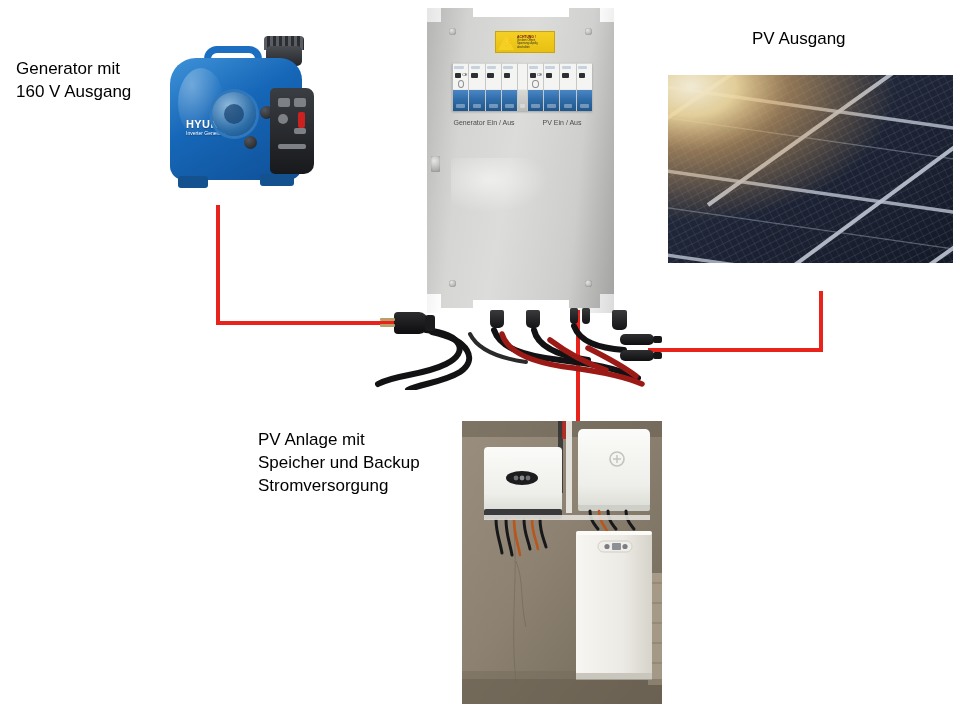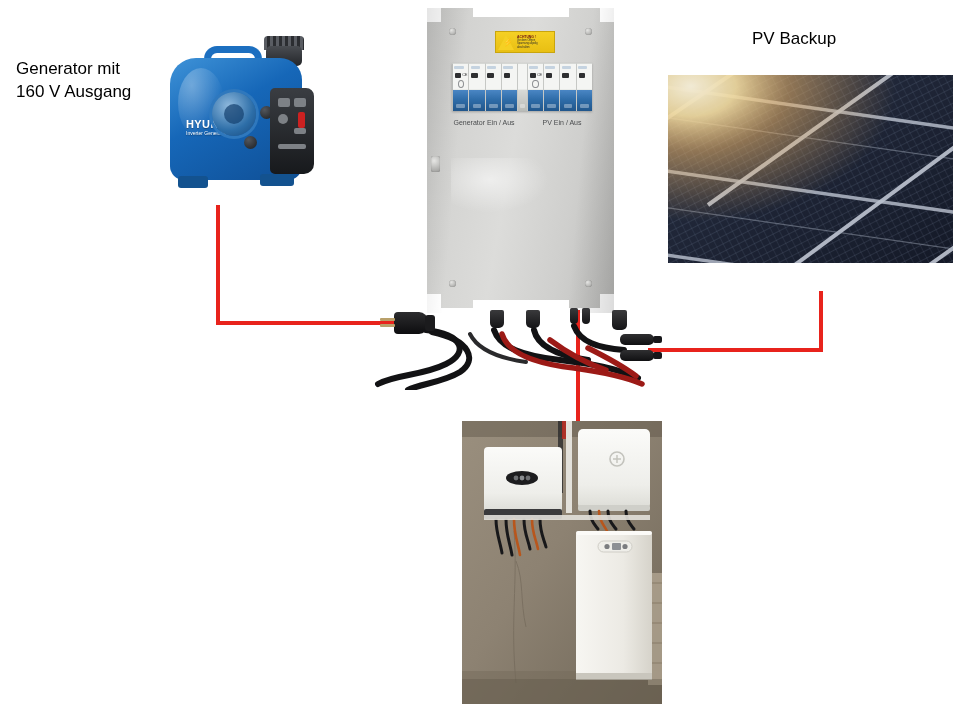--- a/index.html
+++ b/index.html
@@ -532,15 +532,18 @@
         <circle cx="163" cy="125.5" r="2.6" fill="#7b7d80"></circle>
         <rect x="114" y="252" width="76" height="7" fill="#c9c6bd"></rect>
       </g>
 
       <rect x="0" y="258" width="200" height="25" fill="#5d5445" opacity=".35"></rect>
     </svg>
   </div>
 
   <div class="label" id="label-generator">Generator mit
 160 V Ausgang</div>
-  <div class="label" id="label-pv">PV Backup</div>
+  <div class="label" id="label-pv">PV Ausgang</div>
+  <div class="label" id="label-inverter">PV Anlage mit
+Speicher und Backup
+Stromversorgung</div>
 
 </div>
 
 </body></html>

